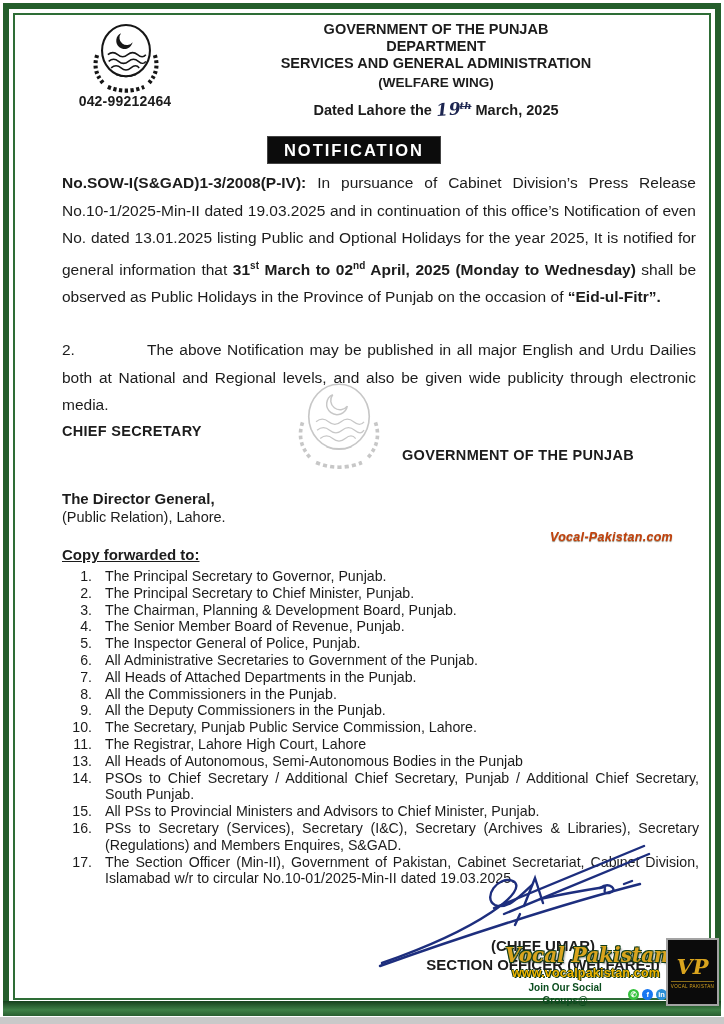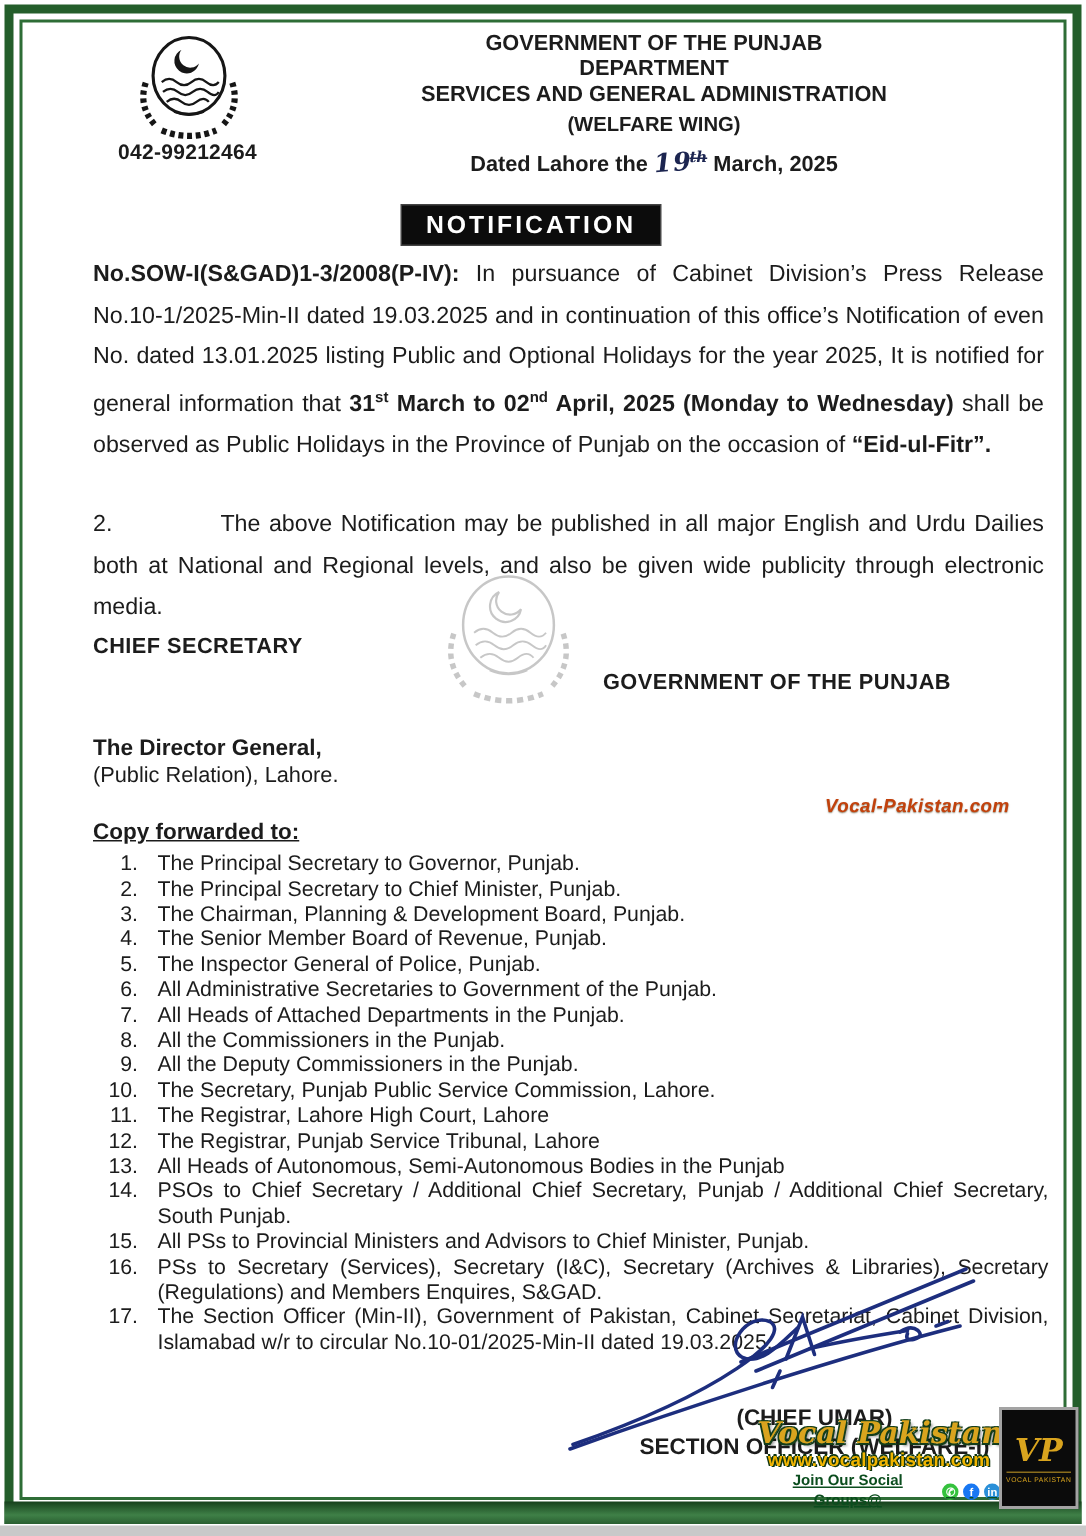--- a/index.html
+++ b/index.html
@@ -60,21 +60,21 @@
 
   
   .wm-mid{left:550px;top:530px;font-size:12.5px;font-style:italic;font-weight:bold;color:#c2410c;
     text-shadow:0 1px 1px rgba(60,40,0,.55);letter-spacing:.3px;z-index:6;}
   .wm-block{left:505px;top:944px;width:162px;text-align:center;z-index:7;}
   .wm-brand{font-family:"DejaVu Serif",serif;font-style:italic;font-weight:bold;font-size:20px;color:#d9a41e;
     text-shadow:1px 1px 0 #143d1a,-1px 1px 0 #143d1a,1px -1px 0 #143d1a,-1px -1px 0 #143d1a,2px 2px 2px rgba(0,0,0,.4);
     white-space:nowrap;line-height:22px;}
   .wm-url{font-weight:bold;font-size:12.5px;color:#f0b400;letter-spacing:.2px;
     text-shadow:1px 1px 0 #10350f,-1px 0 0 #10350f,0 -1px 0 #10350f;line-height:15px;}
-  .wm-social{font-weight:bold;font-size:10px;color:#0b4d1e;line-height:13px;display:flex;align-items:center;justify-content:center;gap:3px;text-decoration:underline;}
+  .wm-social{font-weight:bold;font-size:10px;color:#0b4d1e;line-height:13px;display:flex;align-items:center;justify-content:center;gap:3px;}
   .sicon{display:inline-block;width:11px;height:11px;border-radius:50%;color:#fff;font-size:7.5px;line-height:11px;text-align:center;font-weight:bold;}
   .s-wa{background:#35c23d;}
   .s-fb{background:#1877f2;}
   .s-in{background:#2a8fd8;}
   .logo-box{left:666px;top:938px;width:53px;height:68px;background:#0b0b0b;border:2px solid #a3a3a3;box-sizing:border-box;
     z-index:8;display:flex;flex-direction:column;align-items:center;justify-content:center;}
   .logo-vp{font-family:"DejaVu Serif",serif;font-style:italic;font-weight:bold;font-size:21px;color:#d9a41e;line-height:22px;}
   .logo-cap{font-size:4.5px;color:#d9a41e;letter-spacing:.4px;margin-top:3px;border-top:1px solid #8a6d1c;padding-top:2px;}
 </style>
 </head>
@@ -181,24 +181,20 @@
       </div>
     <div class="row">
         <span class="n">10.</span>
         <span class="t last">The Secretary, Punjab Public Service Commission, Lahore.</span>
       </div>
     <div class="row">
         <span class="n">11.</span>
         <span class="t last">The Registrar, Lahore High Court, Lahore</span>
       </div>
     <div class="row">
-        <span class="n">12.</span>
-        <span class="t last">The Registrar, Punjab Service Tribunal, Lahore</span>
-      </div>
-    <div class="row">
         <span class="n">13.</span>
         <span class="t last">All Heads of Autonomous, Semi-Autonomous Bodies in the Punjab</span>
       </div>
     <div class="row">
         <span class="n">14.</span>
         <span class="t">PSOs to Chief Secretary / Additional Chief Secretary, Punjab / Additional Chief Secretary, South Punjab.</span>
       </div>
     <div class="row">
         <span class="n">15.</span>
         <span class="t last">All PSs to Provincial Ministers and Advisors to Chief Minister, Punjab.</span>

